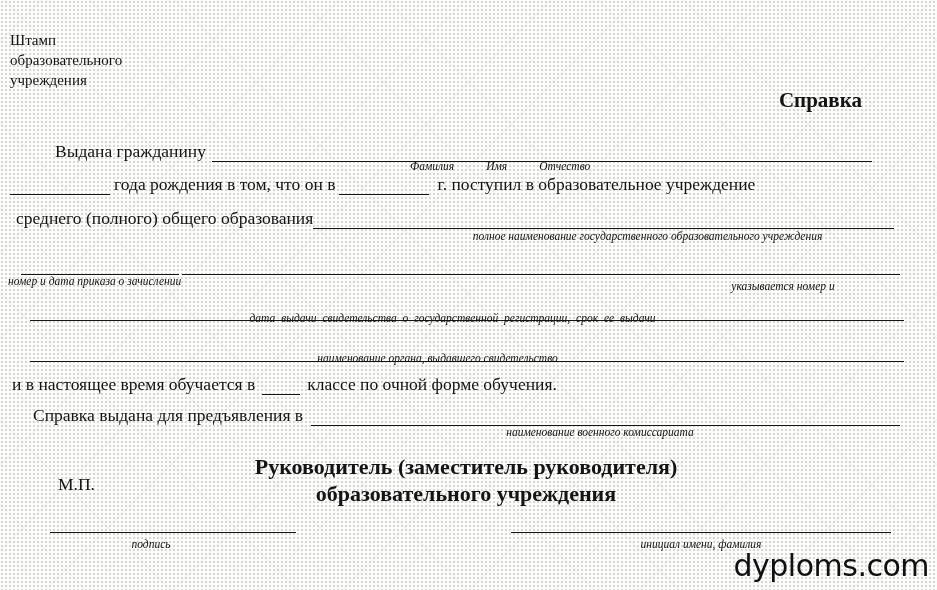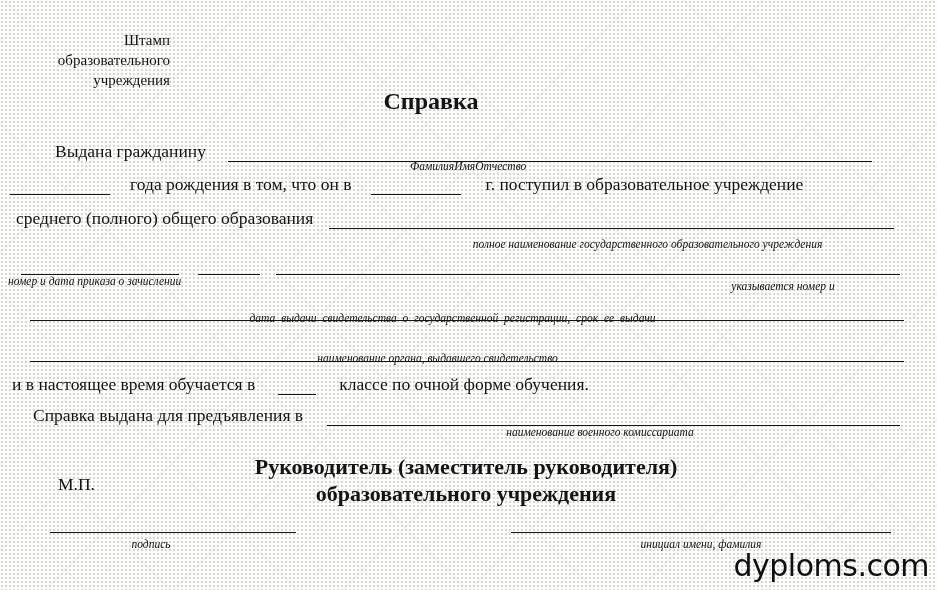--- a/index.html
+++ b/index.html
@@ -14,40 +14,40 @@
     overflow: hidden;
     background-color: #fcfcfa;
     background-image:
       repeating-linear-gradient(45deg,  rgba(190,190,195,0.10) 0px, rgba(190,190,195,0.10) 1px, transparent 1px, transparent 30px),
       repeating-linear-gradient(-45deg, rgba(190,190,195,0.10) 0px, rgba(190,190,195,0.10) 1px, transparent 1px, transparent 30px),
       radial-gradient(circle, rgba(150,150,155,0.38) 0.7px, transparent 0.9px);
     background-size: auto, auto, 4px 4px;
   }
   .stamp {
     position: absolute; left: 10px; top: 30px; width: 160px;
-    text-align: right; font-size: 15px; line-height: 20px;
+    text-align: left; font-size: 15px; line-height: 20px;
   }
   .title {
     position: absolute; left: 0; top: 88px; width: 862px;
-    text-align: center; font-weight: bold; font-size: 24px;
+    text-align: right; font-weight: bold; font-size: 21px;
   }
   .row {
     position: absolute;
     display: flex; align-items: flex-end;
-    font-size: 17.5px; white-space: nowrap; gap: 16px;
+    font-size: 17.5px; white-space: nowrap;
   }
   .bl { border-bottom: 1.6px solid #151515; }
   .bl::after { content: "\00a0"; }
   .fill { flex: 1 1 auto; }
   .cap {
     position: absolute; font-style: italic; font-size: 11.5px;
     color: #121212; white-space: nowrap;
   }
   .cap.center { text-align: center; }
-  .cap-words { display: flex; }
+  .cap-words { display: flex; gap: 32px; }
   .sig-head {
     position: absolute; left: 0; top: 453px; width: 932px;
     text-align: center; font-weight: bold; font-size: 22px; line-height: 27px;
   }
   .mp { position: absolute; left: 58px; top: 474px; font-size: 17.5px; }
   .hr { position: absolute; height: 0; border-bottom: 1.6px solid #151515; }
   .watermark {
     position: absolute; right: 8px; top: 548px;
     font-family: "DejaVu Sans", sans-serif;
     font-weight: normal; font-size: 30px; letter-spacing: -0.5px; color: #101010;
@@ -81,21 +81,21 @@
     <span class="bl" style="width:100px;"></span>
     <span style="margin:0 4px;">года рождения в том, что он в</span>
     <span class="bl" style="width:90px;"></span>
     <span style="margin-left:8px;">г. поступил в образовательное учреждение</span>
   </div>
 
   <div class="row" style="top:207px; left:16px; right:43px;">
     <span>среднего (полного) общего образования</span>
     <span class="bl fill"></span>
   </div>
-  <div class="cap center" style="top:238px; left:405px; width:485px;">полное наименование государственного образовательного учреждения</div>
+  <div class="cap center" style="top:230px; left:405px; width:485px;">полное наименование государственного образовательного учреждения</div>
 
   <div class="row" style="top:253px; left:21px; right:37px;">
     <span class="bl" style="width:158px;"></span>
     <span class="bl" style="width:62px; margin-left:3px;"></span>
     <span class="bl fill"></span>
   </div>
   <div class="cap" style="top:275px; left:8px;">номер и дата приказа о зачислении</div>
   <div class="cap center" style="top:280px; left:693px; width:180px;">указывается номер и</div>
 
   <div class="row" style="top:299px; left:30px; right:33px;">

